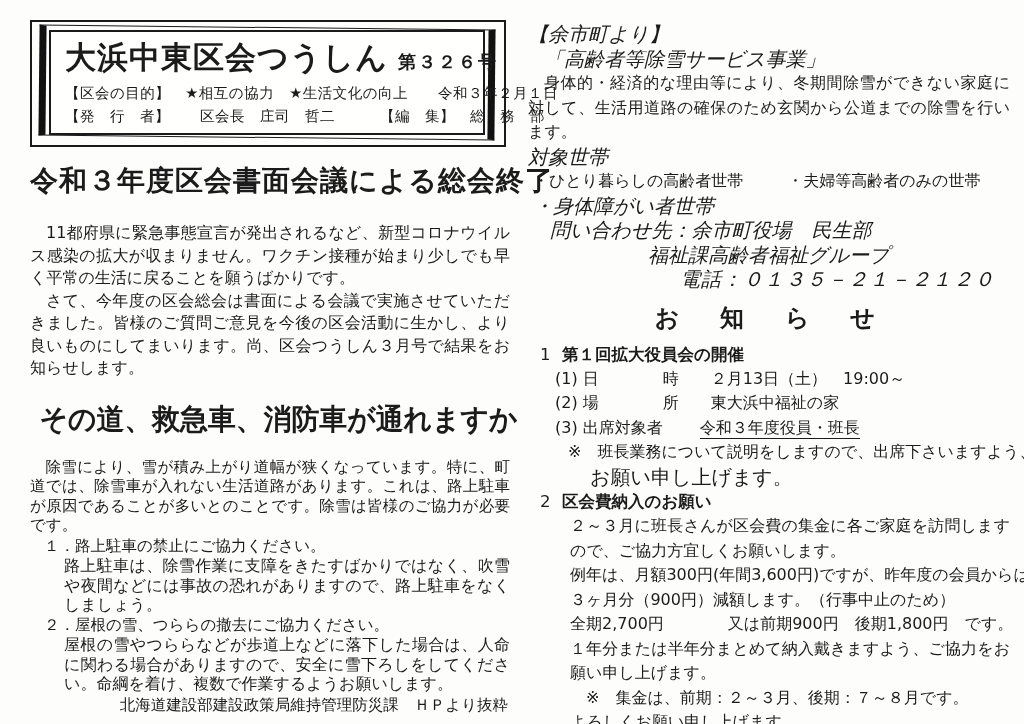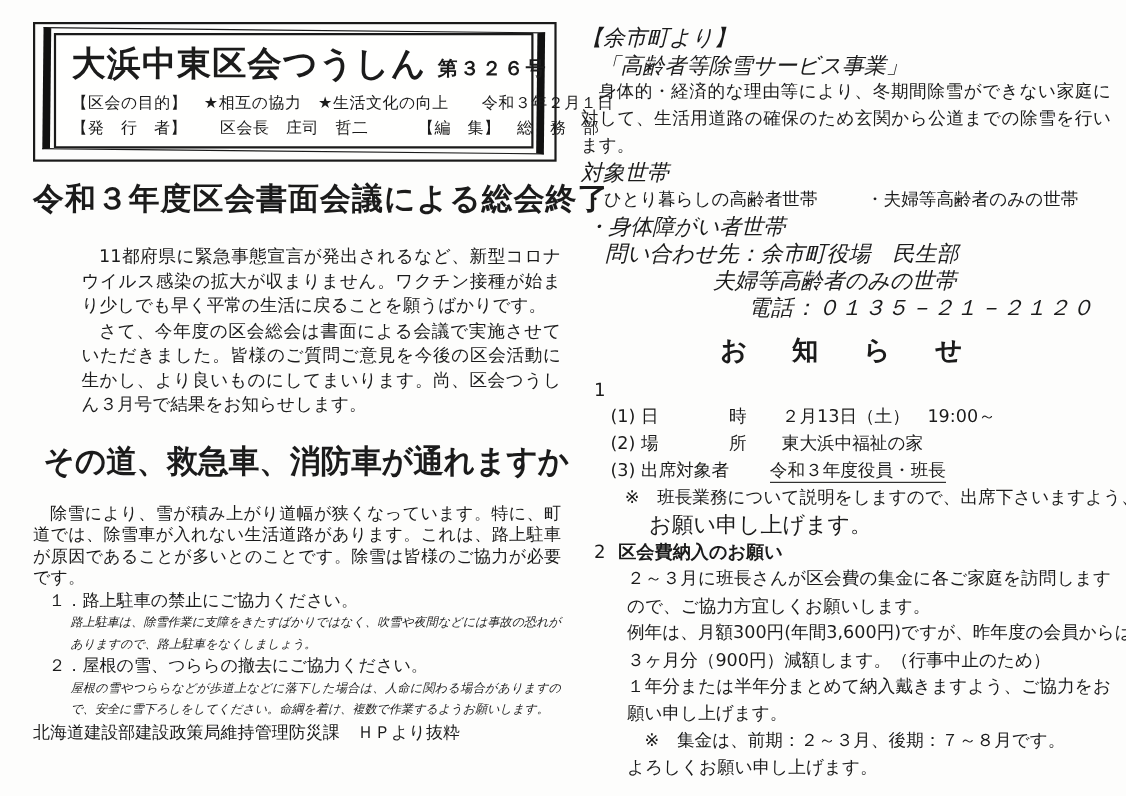--- a/index.html
+++ b/index.html
@@ -44,30 +44,30 @@
   .masthead-sub { font-size:14.5px; margin-top:5px; letter-spacing:0.5px; white-space:nowrap; }
   .masthead-sub + .masthead-sub { margin-top:4px; }
 
   
   .h1-brush {
     font-family:"DejaVu Serif","Liberation Serif",serif;
     font-weight:bold; font-size:28px; text-align:center;
     letter-spacing:1px; margin-top:15px; margin-bottom:22px;
     white-space:nowrap;
   }
-  .a1-para { font-size:16px; line-height:22.5px; text-align:justify; text-indent:1em;margin-left:44px; }
+  .a1-para { font-size:16px; line-height:22.5px; text-align:justify; text-indent:1em; }
   .h2-pop {
     font-weight:bold; font-size:29px; text-align:center;
     letter-spacing:0px; margin-top:20px; margin-bottom:18px;
     white-space:nowrap; transform:scaleX(0.96); transform-origin:center;
   }
   .a2-para { font-size:15.5px; line-height:19.5px; text-align:justify; text-indent:1em; }
   .a2-item-title { font-size:15.5px; line-height:19.5px; padding-left:14px; margin-top:1px; }
-  .a2-item-body  { font-size:11px; line-height:19.5px; padding-left:34px; text-align:justify;font-style:italic; }
-  .a2-credit { font-size:15.5px; line-height:19.5px; padding-right:2px; margin-top:2px; }
+  .a2-item-body  { font-size:16px; line-height:19.5px; padding-left:34px; text-align:justify; }
+  .a2-credit { font-size:15.5px; line-height:19.5px; text-align:right; padding-right:2px; margin-top:2px; }
 
   
   .r-line { font-size:20px; line-height:24.5px; white-space:nowrap;font-style:italic; }
   .r-para { font-size:16px; line-height:24.5px; text-align:justify; text-indent:1em; }
   .r-ind1 { padding-left:16px; }
   .r-bullets { display:flex; font-size:16px; line-height:24.5px; padding-left:5px; }
   .r-bullets .b2 { margin-left:44px; }
   .r-bullet2 { padding-left:5px; }
   .r-contact1 { padding-left:22px; }
   .r-contact2 { padding-left:120px; }
@@ -126,43 +126,45 @@
     <div class="r-line">【余市町より】</div>
     <div class="r-line r-ind1">「高齢者等除雪サービス事業」</div>
     <div class="r-para">身体的・経済的な理由等により、冬期間除雪ができない家庭に対して、生活用道路の確保のため玄関から公道までの除雪を行います。</div>
     <div class="r-line">対象世帯</div>
     <div class="r-bullets">
       <span class="b1">・ひとり暮らしの高齢者世帯</span>
       <span class="b2">・夫婦等高齢者のみの世帯</span>
     </div>
     <div class="r-line r-bullet2">・身体障がい者世帯</div>
     <div class="r-line r-contact1">問い合わせ先：余市町役場　民生部</div>
-    <div class="r-line r-contact2">夫婦等高齢者のみの世帯</div>
+    <div class="r-line r-contact2">福祉課高齢者福祉グループ</div>
     <div class="r-line r-contact3">電話：０１３５－２１－２１２０</div>
 
     <div class="notice-title">お　知　ら　せ</div>
 
     <div class="n-item-head">
       <span class="no">1</span>
+      <span class="hd">第１回拡大役員会の開催</span>
     </div>
     <div class="n-l1">(1) 日　　　　時　　２月13日（土）　19:00～</div>
     <div class="n-l1">(2) 場　　　　所　　東大浜中福祉の家</div>
     <div class="n-l1">
       <span>(3) 出席対象者　　</span>
       <span class="u-line">令和３年度役員・班長</span>
     </div>
     <div class="n-note1">※　班長業務について説明をしますので、出席下さいますよう、</div>
     <div class="n-note2">お願い申し上げます。</div>
 
     <div class="n-item-head">
       <span class="no">2</span>
       <span class="hd">区会費納入のお願い</span>
     </div>
     <div class="n-body">２～３月に班長さんが区会費の集金に各ご家庭を訪問しますので、ご協力方宜しくお願いします。</div>
     <div class="n-body-line">例年は、月額300円(年間3,600円)ですが、昨年度の会員からは、</div>
     <div class="n-body-line">３ヶ月分（900円）減額します。（行事中止のため）</div>
+    <div class="n-body-line">全期2,700円　　　　又は前期900円　後期1,800円　です。</div>
     <div class="n-body">１年分または半年分まとめて納入戴きますよう、ご協力をお願い申し上げます。</div>
     <div class="n-note-mid">※　集金は、前期：２～３月、後期：７～８月です。</div>
     <div class="n-body-line">よろしくお願い申し上げます。</div>
 
   </div>
 
 </div>
 
 </body></html>

